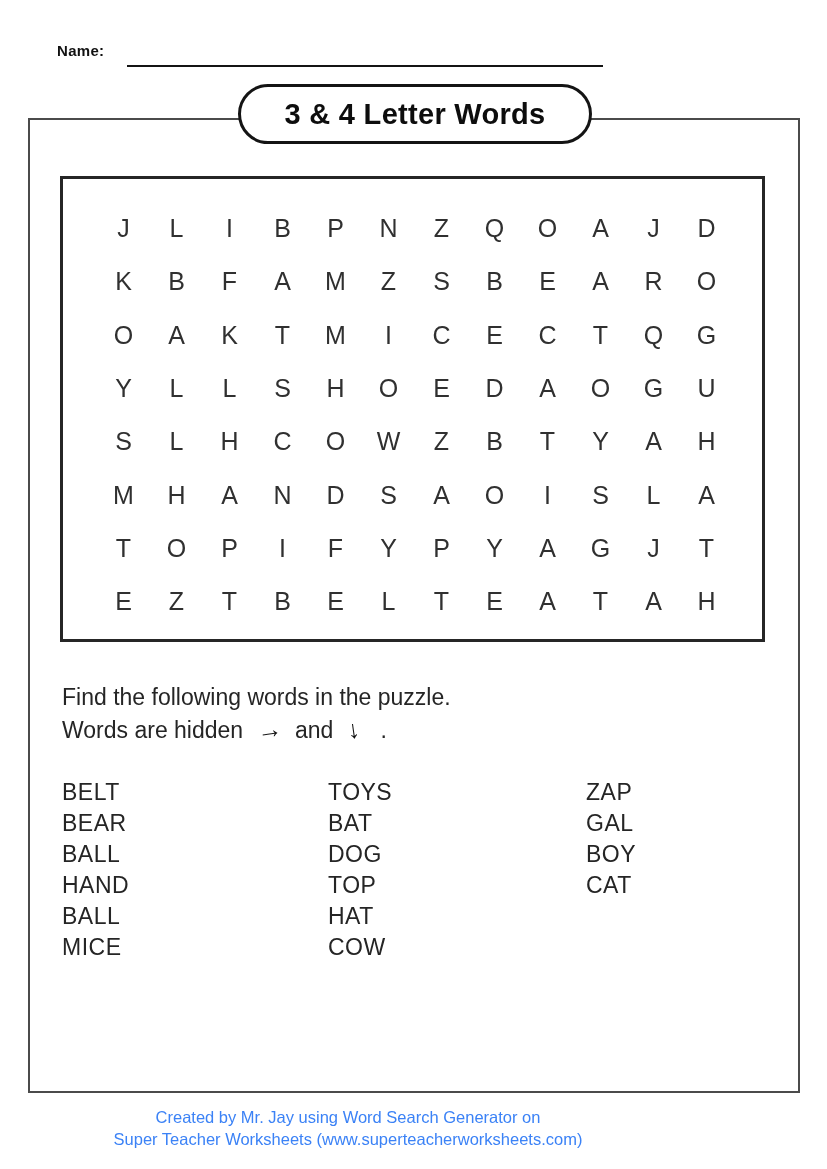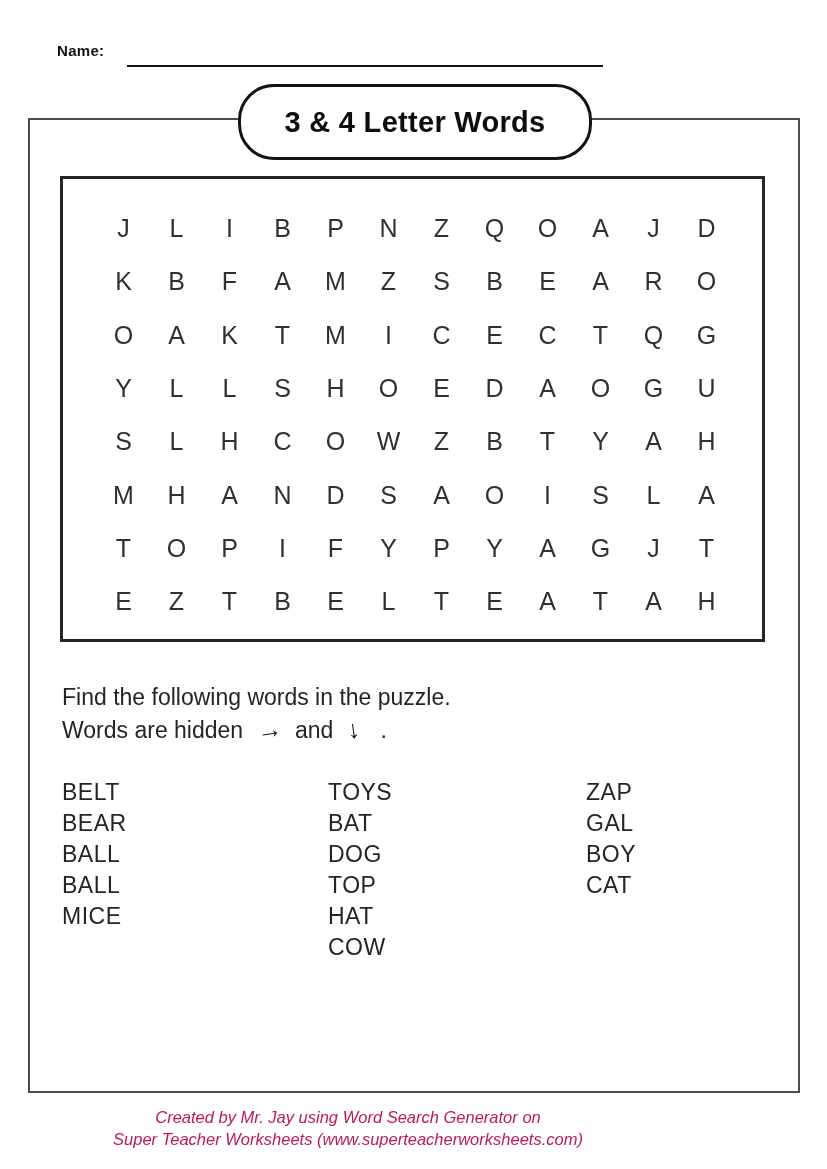--- a/index.html
+++ b/index.html
@@ -30,21 +30,21 @@
     width: 772px; height: 975px;
     border: 2px solid #4b4b4b;
     box-sizing: border-box;
     background: #ffffff;
     z-index: 0;
   }
 
   
   .title-pill {
     position: absolute; left: 238px; top: 84px;
-    width: 354px; height: 76px;
+    width: 354px; height: 60px;
     background: #ffffff;
     border: 3px solid #141414;
     border-radius: 36px;
     box-sizing: border-box;
     display: flex; align-items: center; justify-content: center;
     z-index: 2;
   }
   .title-pill .title-text {
     font-size: 29px; font-weight: bold; color: #0d0d0d;
     letter-spacing: 0.3px;
@@ -97,23 +97,22 @@
   .wl-col:nth-child(3) { width: auto; }
   .wl-item {
     font-size: 23px; line-height: 31px; color: #252525;
     letter-spacing: 0.5px;
   }
 
   
   .footer {
     position: absolute; left: 0; top: 1106px;
     width: 696px; text-align: center;
-    font-size: 16.5px; line-height: 22px; color: #be185d;
-    z-index: 2;
-    font-style: italic;
+    font-size: 16.5px; line-height: 22px; color: #3b82f6;
+    z-index: 2;
   }
 </style>
 </head>
 <body>
 
 <div>
 
   <span class="name-label">Name:</span>
   <span class="name-line"></span>
 
@@ -233,20 +232,21 @@
       <span class="arrow">↓</span>
       <span class="period">.</span>
     </div>
   </div>
 
   <div class="word-list" id="word-list">
       <div class="wl-col">
         <div class="wl-item">BELT</div>
         <div class="wl-item">BEAR</div>
         <div class="wl-item">BALL</div>
+        <div class="wl-item">HAND</div>
         <div class="wl-item">BALL</div>
         <div class="wl-item">MICE</div>
       </div>
       <div class="wl-col">
         <div class="wl-item">TOYS</div>
         <div class="wl-item">BAT</div>
         <div class="wl-item">DOG</div>
         <div class="wl-item">TOP</div>
         <div class="wl-item">HAT</div>
         <div class="wl-item">COW</div>

